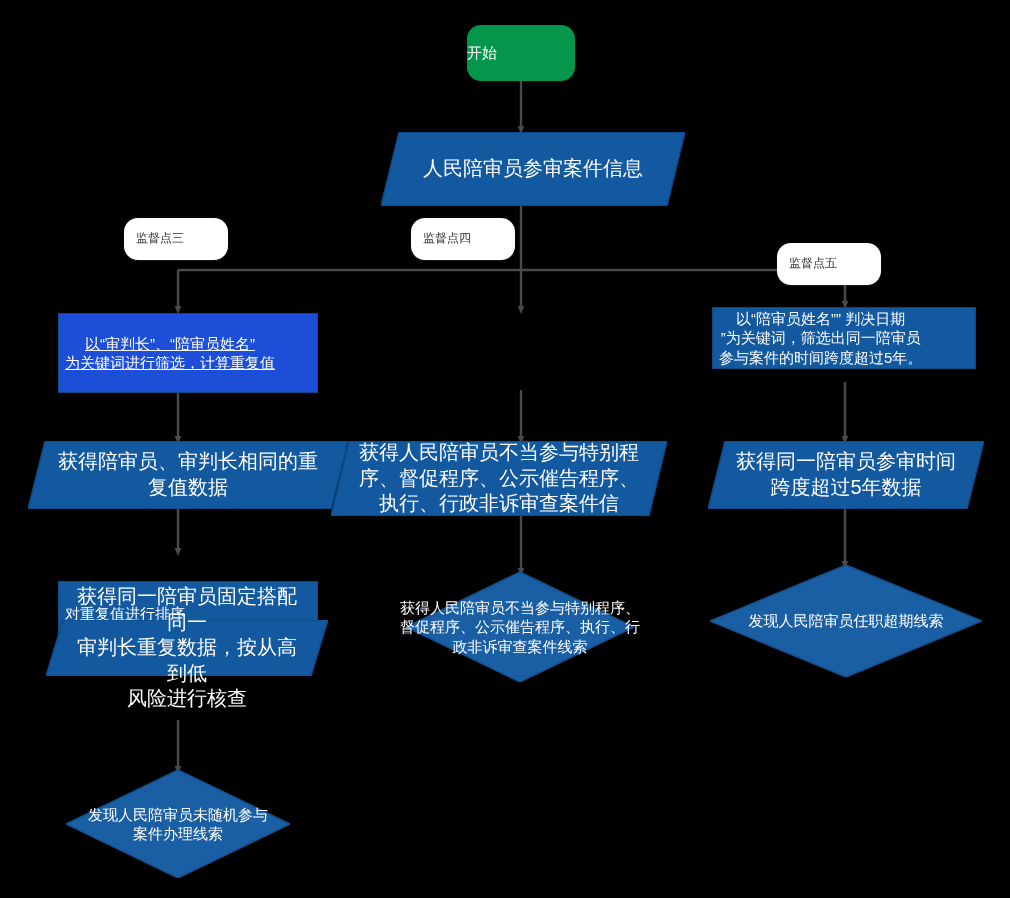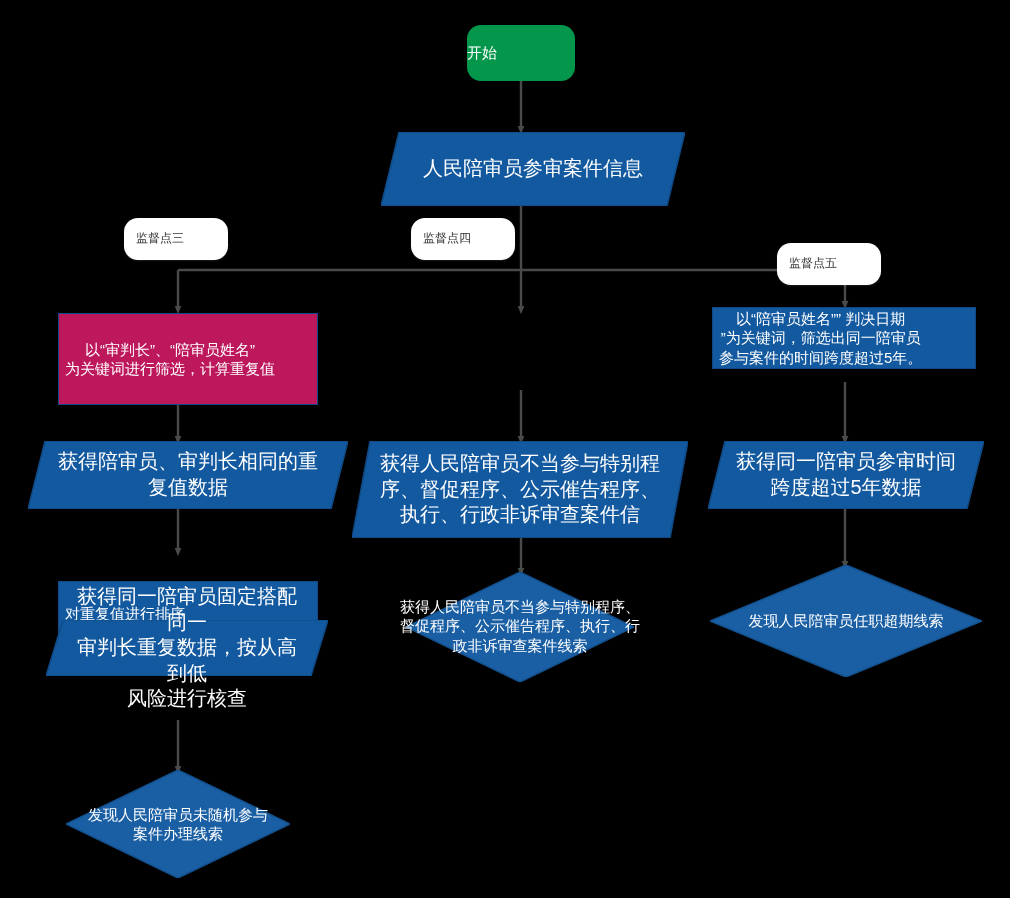--- a/index.html
+++ b/index.html
@@ -144,21 +144,21 @@
   <div class="node node-label" style="left:124px; top:218px; width:104px; height:42px; background:#ffffff;">
     <span>监督点三</span>
   </div>
   <div class="node node-label" style="left:411px; top:218px; width:104px; height:42px; background:#ffffff;">
     <span>监督点四</span>
   </div>
   <div class="node node-label" style="left:777px; top:218px; width:104px; height:42px; background:#ffffff;margin-top:25px;">
     <span>监督点五</span>
   </div>
 
-  <div class="node node-process" style="left:58px; top:313px; width:260px; height:92px; background:#be185d; border:1px solid #0f4a86;">
+  <div class="node node-process" style="left:58px; top:313px; width:260px; height:80px; background:#1d4ed8; border:1px solid #0f4a86;text-decoration:underline;">
     <span>以“审判长”、“陪审员姓名”
 为关键词进行筛选，计算重复值</span>
   </div>
 
   <div class="para-wrap" style="left:28px; top:441px; width:320px; height:68px;">
     <svg class="para-shape" viewBox="0 0 320 68" preserveAspectRatio="none">
       <polygon points="17,0 320,0 303,68 0,68" fill="#13599f" stroke="#0f4a86" stroke-width="1.5"></polygon>
     </svg>
     <div class="para-text">获得陪审员、审判长相同的重
 复值数据</div>
@@ -179,30 +179,30 @@
 
   <div class="dia-wrap" style="left:66px; top:770px; width:224px; height:108px;">
     <svg class="dia-shape" viewBox="0 0 224 108" preserveAspectRatio="none">
       <polygon points="112,0 224,54 112,108 0,54" fill="#1a5fa4" stroke="#14528f" stroke-width="1.5"></polygon>
     </svg>
     <div class="dia-text">发现人民陪审员未随机参与
 案件办理线索</div>
   </div>
 
 
-  <div class="para-wrap" style="left:352px; top:441px; width:336px; height:97px;">
+  <div class="para-wrap" style="left:331px; top:441px; width:336px; height:75px;">
     <svg class="para-shape" viewBox="0 0 336 75" preserveAspectRatio="none">
       <polygon points="18,0 336,0 318,75 0,75" fill="#13599f" stroke="#0f4a86" stroke-width="1.5"></polygon>
     </svg>
     <div class="para-text" style="padding:0 16px;">获得人民陪审员不当参与特别程
 序、督促程序、公示催告程序、
 执行、行政非诉审查案件信</div>
   </div>
 
-  <div class="dia-wrap" style="left:406px; top:572px; width:228px; height:110px;font-family:Liberation Serif, serif;">
+  <div class="dia-wrap" style="left:406px; top:572px; width:228px; height:110px;">
     <svg class="dia-shape" viewBox="0 0 228 110" preserveAspectRatio="none">
       <polygon points="114,0 228,55 114,110 0,55" fill="#1a5fa4" stroke="#14528f" stroke-width="1.5"></polygon>
     </svg>
     <div class="dia-text" style="left:-58px; width:calc(100% + 116px);">获得人民陪审员不当参与特别程序、
 督促程序、公示催告程序、执行、行
 政非诉审查案件线索</div>
   </div>
 
   <div class="node node-process" style="left:712px; top:307px; width:264px; height:62px; background:#13599f; border:1px solid #0f4a86;">
     <span>以“陪审员姓名”” 判决日期

